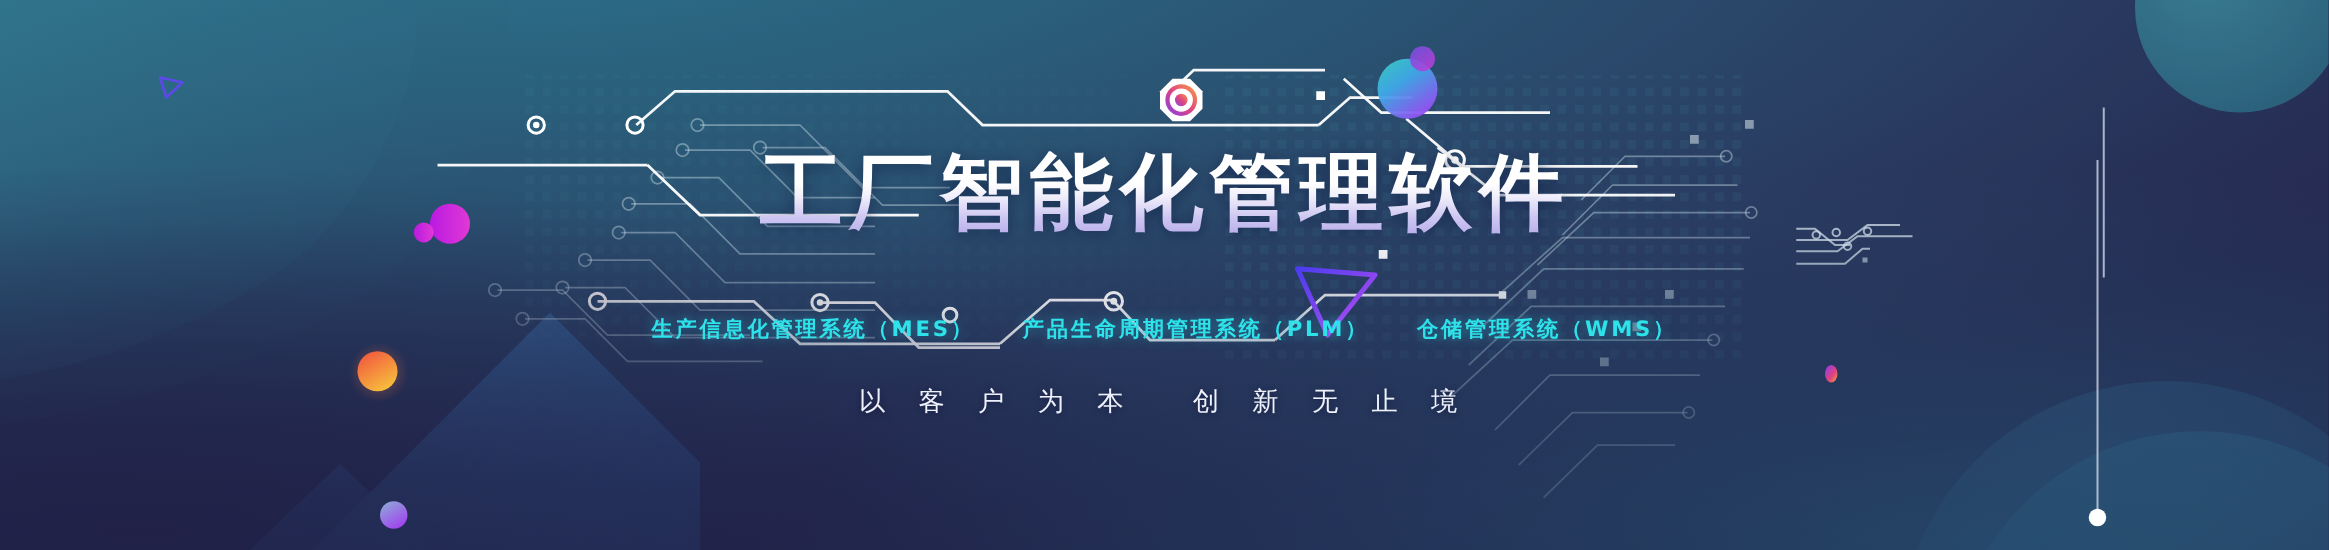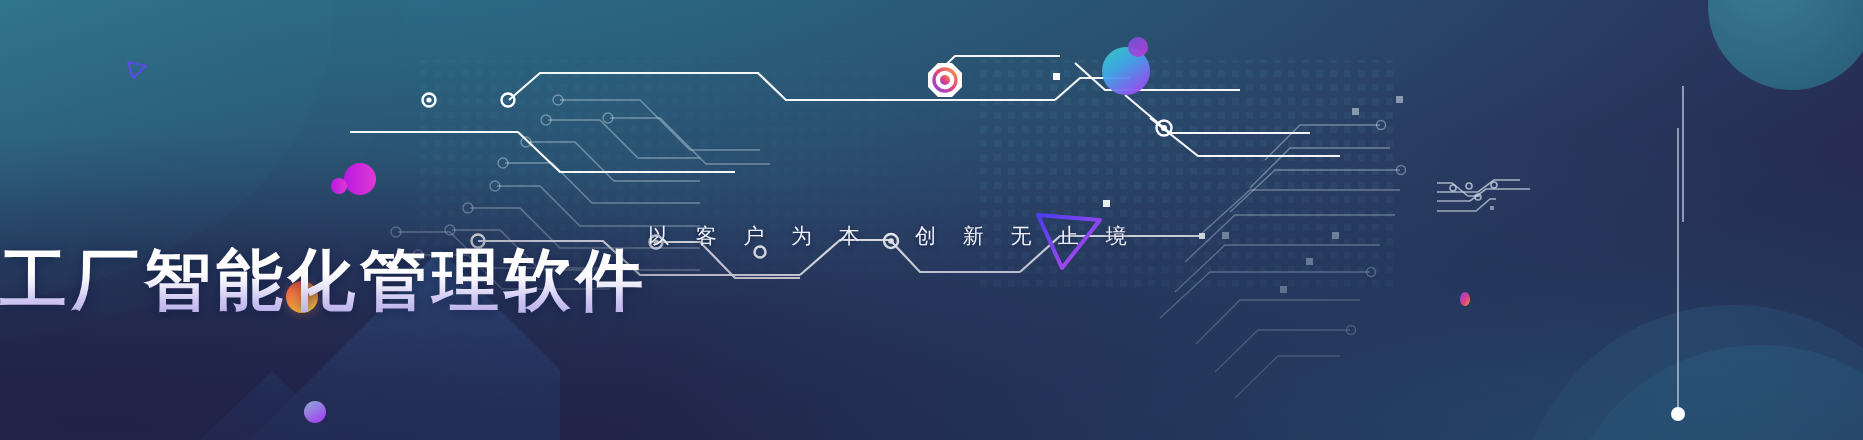--- a/index.html
+++ b/index.html
@@ -28,21 +28,21 @@
       linear-gradient(180deg, rgba(25,30,70,0) 40%, rgba(30,33,72,.55) 100%);
   }
 
   
   svg.deco{position:absolute;left:0;top:0;width:1863px;height:440px;overflow:visible;}
 
   
   .content{
     position:absolute;
     left:0; top:0; width:1863px; height:440px;
-    display:flex; flex-direction:row;
+    display:flex; flex-direction:column;
     align-items:center;
     pointer-events:none;
   }
   .title{
     margin-top:121px;
     font-size:67px;
     letter-spacing:5px;
     font-weight:700;
     line-height:1;
     background:linear-gradient(180deg,#ffffff 0%,#ffffff 38%,#f0eefb 54%,#cfc8f2 78%,#b9aeea 100%);
@@ -335,20 +335,27 @@
     <g stroke="#ccd6e6" stroke-opacity="0.8" stroke-width="1.6">
       <line x1="1683" y1="86" x2="1683" y2="222"></line>
       <line x1="1678" y1="128" x2="1678" y2="412"></line>
     </g>
     <circle cx="1678" cy="414" r="7" fill="#ffffff"></circle>
     <line x1="1413" y1="157" x2="1470" y2="157" stroke="#ccd6e6" stroke-opacity="0.0" stroke-width="1.5"></line>
   </svg>
 
   <div class="content">
     <div class="title">工厂智能化管理软件</div>
+    <div class="subtitle">
+      <span>生产信息化管理系统（MES）</span>
+      <span class="gap"></span>
+      <span>产品生命周期管理系统（PLM）</span>
+      <span class="gap"></span>
+      <span>仓储管理系统（WMS）</span>
+    </div>
     <div class="tagline">
       <span>以 客 户 为 本</span>
       <span class="gap"></span>
       <span>创 新 无 止 境</span>
     </div>
   </div>
 
 </div>
 
 </body></html>

